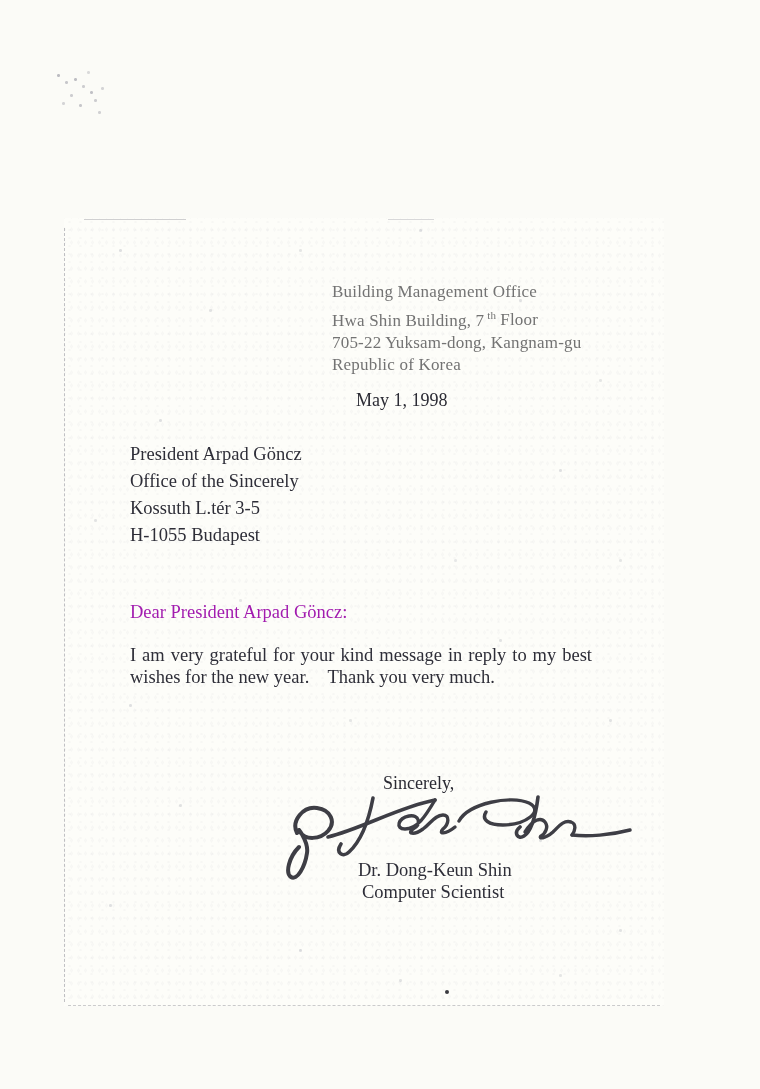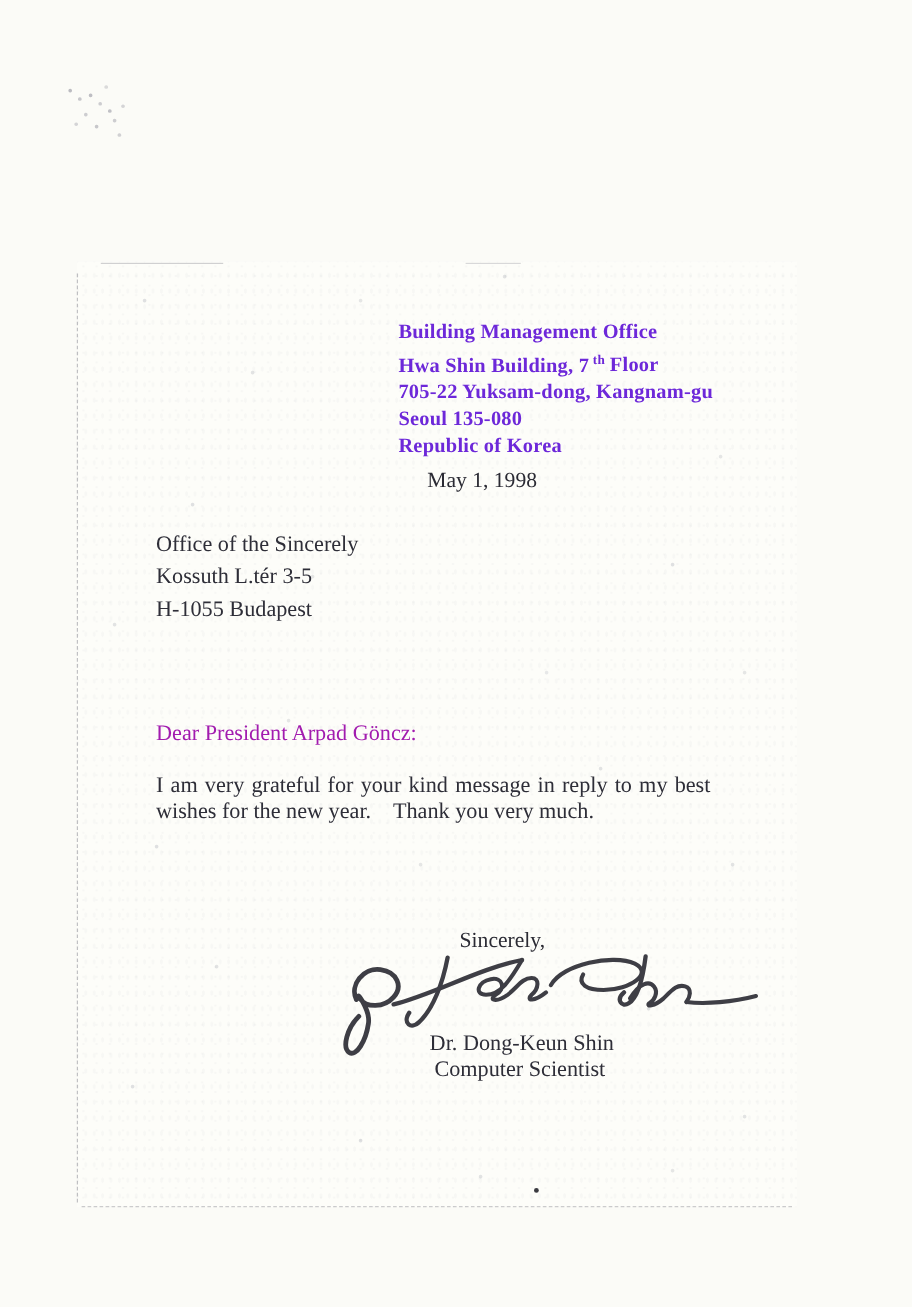--- a/index.html
+++ b/index.html
@@ -60,23 +60,23 @@
       400px 980px 0 1px rgba(120,125,140,.20), 560px 975px 0 1px rgba(120,125,140,.18),
       455px 560px 0 1px rgba(120,125,140,.16), 260px 480px 0 1px rgba(120,125,140,.18);
   }
   .ink-dot{
     position:absolute;left:445px;top:990px;width:4px;height:4px;
     background:#3a3a40;border-radius:50%;
   }
   
   .txt{position:absolute;color:#2b2b34;}
   .sender{
-    left:332px;top:266px;
-    font-weight:bold;font-size:17px;line-height:22.5px;
-    color:#6d28d9;letter-spacing:.2px;
+    left:332px;top:281px;
+    font-weight:normal;font-size:17px;line-height:22.5px;
+    color:#737373;letter-spacing:.2px;
   }
   .sender .sup{font-size:11px;vertical-align:super;margin-left:3px;}
   .sender .after-sup{margin-left:4px;}
   .date{left:356px;top:390px;font-size:18px;}
   .recipient{left:130px;top:441px;font-size:18.5px;line-height:27px;color:#2e2e38;}
   .salutation{left:130px;top:602px;font-size:18.5px;color:#a21caf;}
   .body-par{left:130px;top:645px;width:462px;font-size:18.5px;line-height:21.8px;color:#2e2e38;}
   .body-line1{text-align:justify;text-align-last:justify;}
   .body-line2{white-space:pre-wrap;}
   .closing{left:383px;top:773px;font-size:18px;}
@@ -96,27 +96,27 @@
   <div class="edge edge-bottom"></div>
   <div class="speckles"></div>
   <div class="ink-dot"></div>
 
   <div class="txt sender">
     <div>Building Management Office</div>
     <div>
       <span>Hwa Shin Building, 7</span><span class="sup">th</span><span class="after-sup">Floor</span>
     </div>
     <div>705-22 Yuksam-dong, Kangnam-gu</div>
-    <div>Seoul 135-080</div>
     <div>Republic of Korea</div>
   </div>
 
   <div class="txt date">May 1, 1998</div>
 
   <div class="txt recipient">
+    <div>President Arpad Göncz</div>
     <div>Office of the Sincerely</div>
     <div>Kossuth L.tér 3-5</div>
     <div>H-1055 Budapest</div>
   </div>
 
   <div class="txt salutation">Dear President Arpad Göncz:</div>
 
   <div class="txt body-par">
     <div class="body-line1">I am very grateful for your kind message in reply to my best</div>
     <div class="body-line2">wishes for the new year.    Thank you very much.</div>

